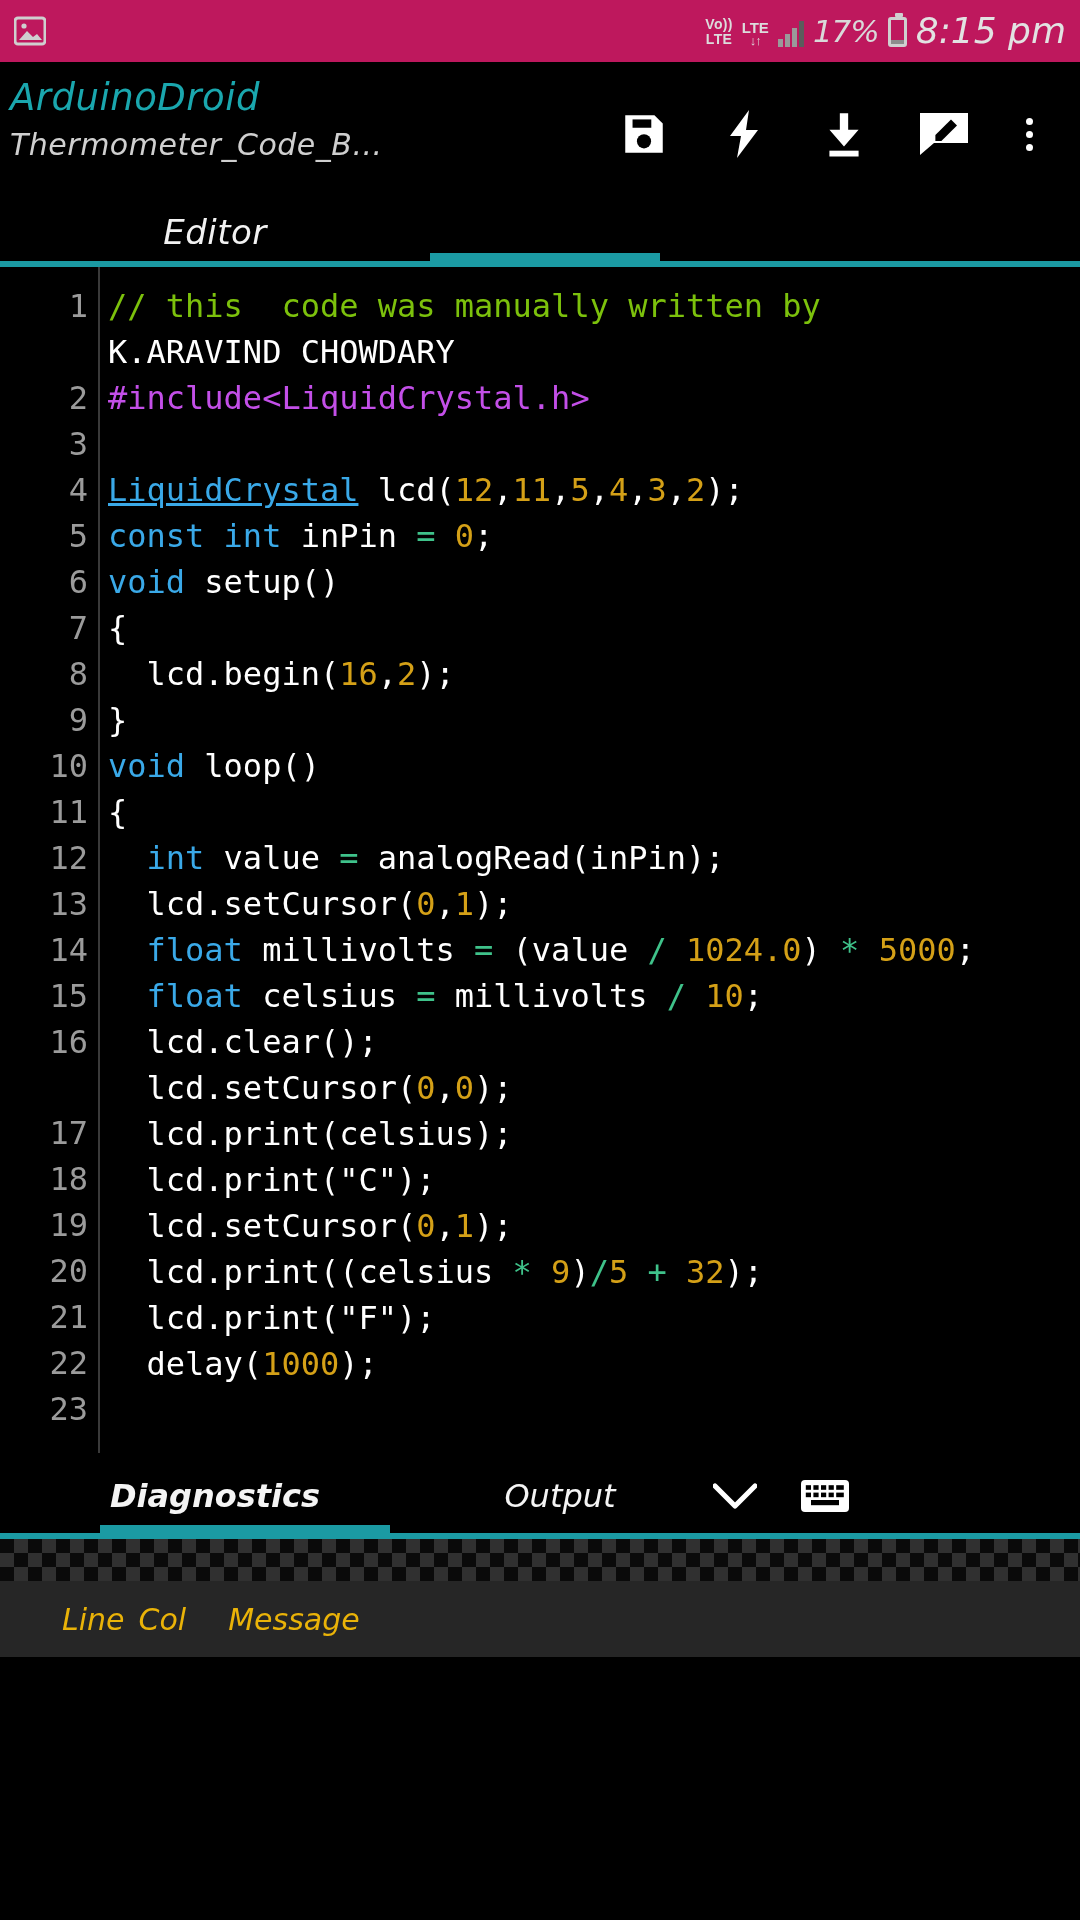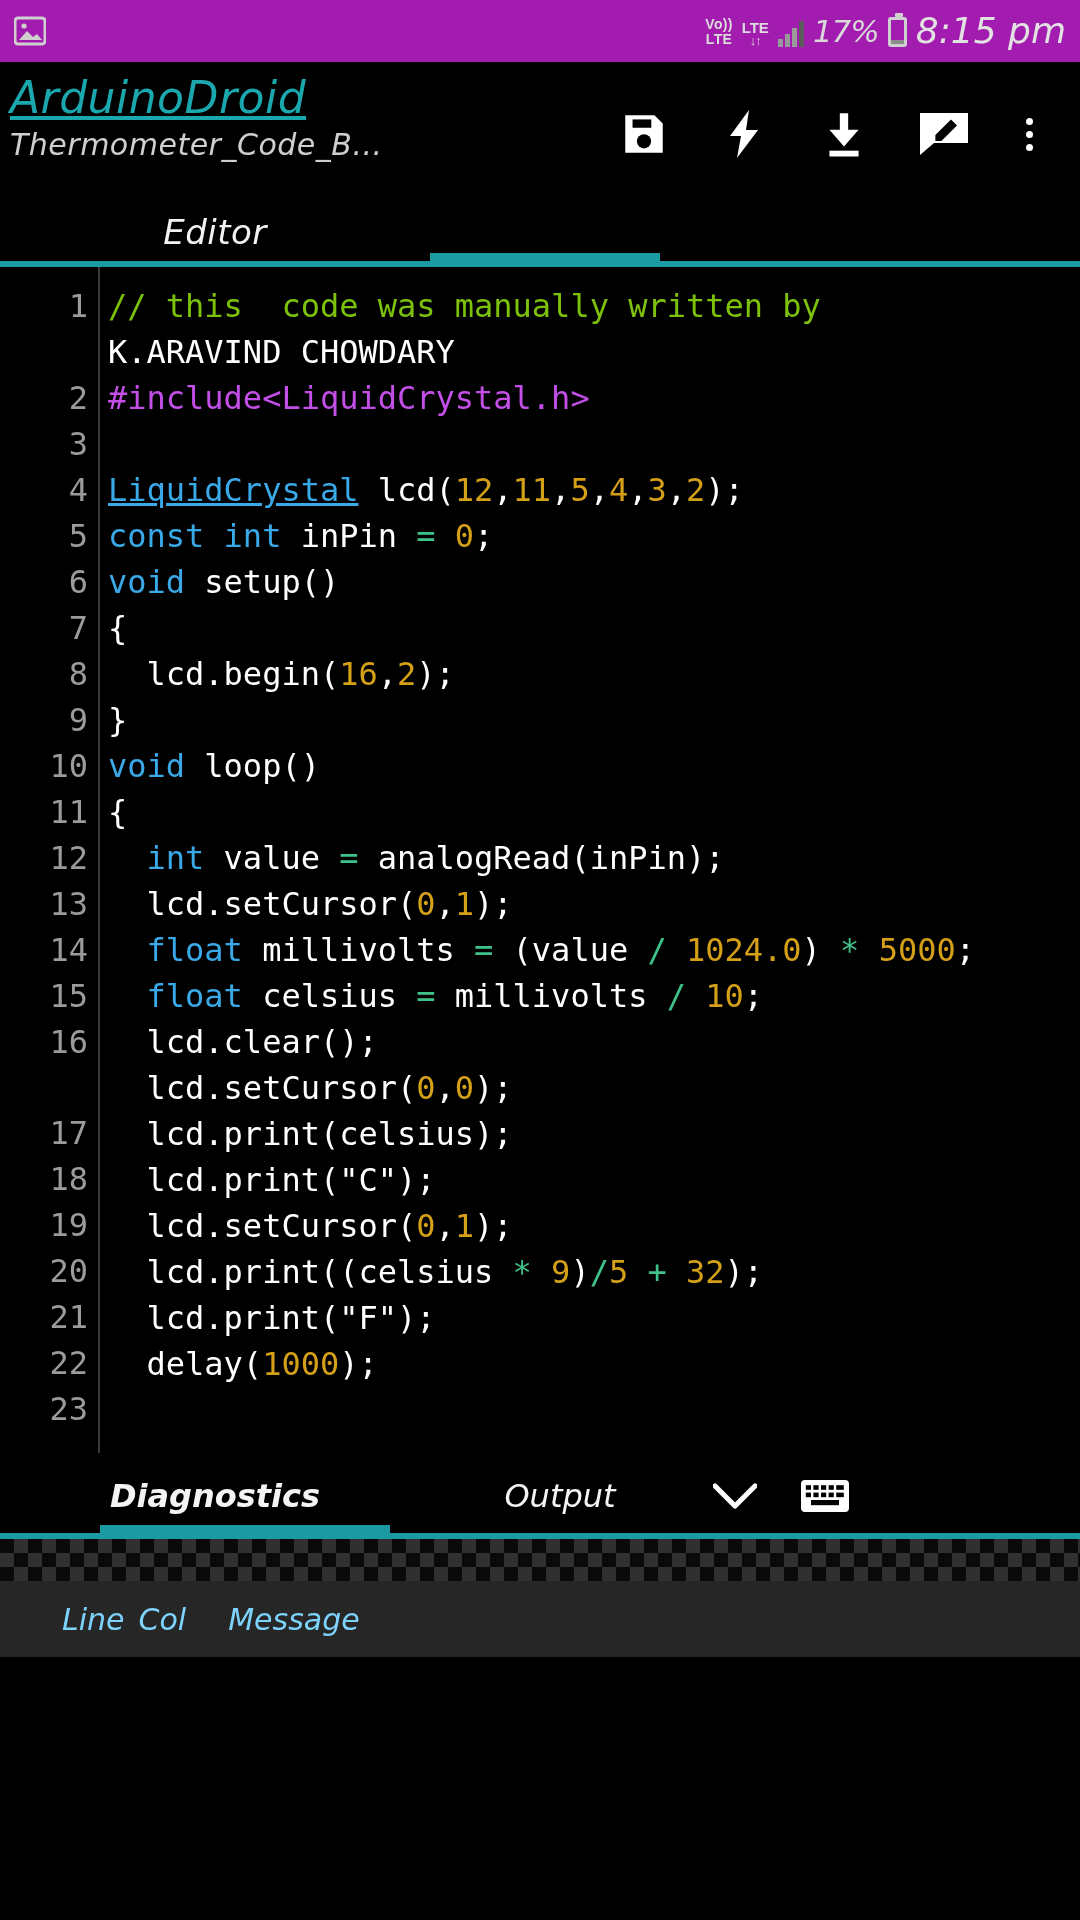--- a/index.html
+++ b/index.html
@@ -6,21 +6,21 @@
   html,body {
     width:1080px; height:1920px;
     background:#000; overflow:hidden;
     font-family:"Liberation Sans", sans-serif;
   }
 
   
   .statusbar{
     height:62px; width:100%;
     display:flex; align-items:center;
-    padding:0 14px; background:#a21caf; color:#d6d6d6;
+    padding:0 14px; background:#be185d; color:#d6d6d6;
   }
   .sb-left{ display:flex; align-items:center; gap:10px; }
   .sb-spacer{ flex:1; }
   .sb-right{ display:flex; align-items:flex-end; gap:9px; }
   .img-icon{ width:32px; height:30px; }
   .volte{
     display:flex; flex-direction:column; align-items:center;
     font-size:14px; font-weight:bold; line-height:15px; letter-spacing:.3px;
     color:#dcdcdc; font-family:"Liberation Sans", sans-serif;
   }
@@ -52,24 +52,23 @@
     font-family:"DejaVu Sans", sans-serif; line-height:32px; letter-spacing:0px;
   }
 
   
   .appbar{
     height:135px; display:flex; align-items:flex-start;
     padding:10px 16px 0 10px; background:#000;
   }
   .titles{ display:flex; flex-direction:column; }
   .app-title{
-    color:#1aa7ae; font-size:44px; line-height:52px;
+    color:#1aa7ae; font-size:37px; line-height:52px;
     font-family:"DejaVu Sans", sans-serif; font-style:italic; font-weight:400;
     letter-spacing:.5px;
-    text-decoration:underline;
   }
   .app-sub{
     color:#cfcfcf; font-size:30px; line-height:42px;
     font-family:"DejaVu Sans", sans-serif; font-style:italic;
     letter-spacing:.5px; white-space:nowrap;
   }
   .actions{ margin-left:auto; display:flex; align-items:center; gap:0; padding-top:24px;}
   .act{
     width:100px; height:76px; display:flex;
     align-items:center; justify-content:center; cursor:pointer;
@@ -169,21 +168,21 @@
     background-position:0 0, 14px 14px;
   }
 
   
   .diag-head{
     height:76px; background:#262626; display:flex;
     align-items:center; padding-left:62px; gap:42px;
   }
   .diag-head span{
     font-family:"DejaVu Sans", sans-serif; font-style:italic;
-    font-size:30px; color:#7dd3fc;
+    font-size:30px; color:#eab308;
   }
   .diag-head .lc{ display:flex; gap:14px; }
   .diag-body{ flex:1; background:#000; }
 </style>
 </head>
 <body>
 
 <div class="statusbar">
   <div class="sb-left">
     <svg class="img-icon" viewBox="0 0 32 30">

